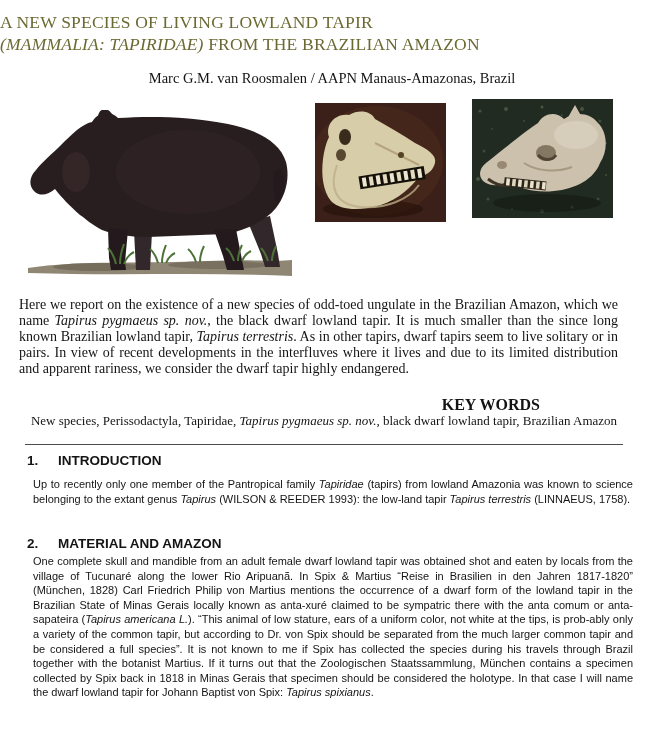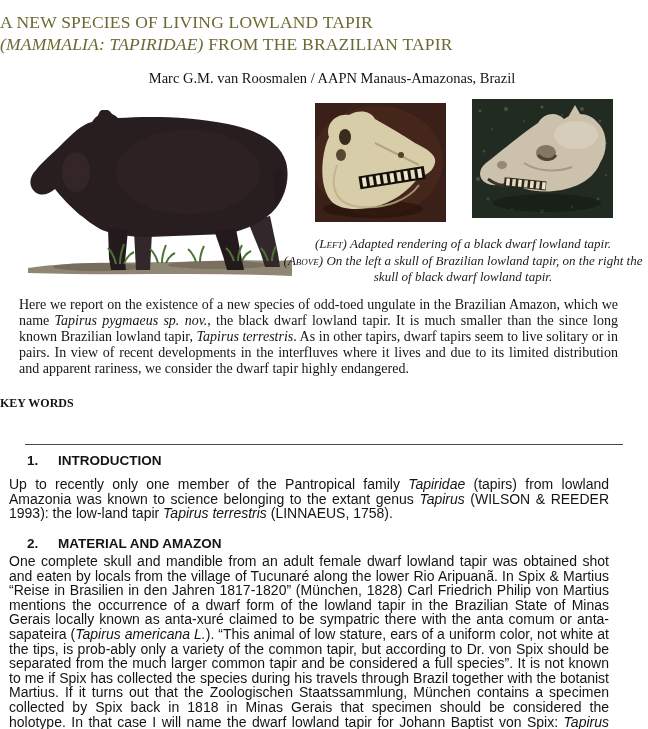--- a/index.html
+++ b/index.html
@@ -29,51 +29,51 @@
     position:absolute; left:280px; top:236px; width:366px; text-align:center;
     font-style:italic; font-size:13px; line-height:16.5px; color:#1c1c1c;
   }
 
   .abstract {
     position:absolute; left:19px; top:297px; width:599px; text-align:justify;
     font-size:14px; line-height:16px;
   }
 
   .kw-head {
-    position:absolute; top:396px; left:0; width:540px; text-align:left;
-    font-weight:bold; font-size:12px;
+    position:absolute; top:396px; left:0; width:540px; text-align:right;
+    font-weight:bold; font-size:16px;
   }
   .kw-line {
     position:absolute; top:413px; left:20px; width:608px; text-align:center;
     font-size:13px;
   }
 
   .rule {
     position:absolute; top:444px; left:25px; width:598px; height:0;
     border-top:1px solid #4a4a4a;
   }
 
   .sans { font-family:"Liberation Sans","DejaVu Sans",sans-serif; }
   .sec-head { position:absolute; left:27px; width:598px; font-weight:bold; font-size:13.5px; }
   .sec-num  { display:inline-block; width:31px; }
-  .sec-body { position:absolute; left:9px; width:600px; text-align:justify;
-              font-size:14px; line-height:14.6px; }
+  .sec-body { position:absolute; left:33px; width:600px; text-align:justify;
+              font-size:11px; line-height:14.6px; }
   .sec-head-1 { top:453px; }
   .sec-body-1 { top:477px; }
   .sec-head-2 { top:536px; }
   .sec-body-2 { top:554px; }
 </style>
 </head>
 <body>
 
 <div class="page">
 
   <div class="title">
     <div>A NEW SPECIES OF LIVING LOWLAND TAPIR</div>
-    <div><span class="it">(MAMMALIA: TAPIRIDAE)</span><span> FROM THE BRAZILIAN TAPIR</span></div>
+    <div><span class="it">(MAMMALIA: TAPIRIDAE)</span><span> FROM THE BRAZILIAN AMAZON</span></div>
   </div>
 
   <div class="author">Marc G.M. van Roosmalen / AAPN Manaus-Amazonas, Brazil</div>
 
   <svg class="fig-tapir" viewBox="0 0 276 172" aria-hidden="true">
 
     <path d="M0,158 C50,150 120,154 180,151 C220,149 248,152 264,150 L264,166 C180,162 90,166 0,163 Z" fill="#8f8674"></path>
     <ellipse cx="70" cy="157" rx="45" ry="4" fill="#6b6354" opacity="0.7"></ellipse>
     <ellipse cx="190" cy="155" rx="50" ry="4" fill="#6b6354" opacity="0.6"></ellipse>
 
@@ -160,28 +160,25 @@
       <rect x="34" y="81" width="3.5" height="7" fill="#e9e2cf"></rect>
       <rect x="40" y="81" width="3.5" height="7" fill="#ddd5bd"></rect>
       <rect x="46" y="81" width="3.5" height="7" fill="#e9e2cf"></rect>
       <rect x="52" y="81" width="3.5" height="7" fill="#ddd5bd"></rect>
       <rect x="58" y="81" width="3.5" height="7" fill="#e9e2cf"></rect>
       <rect x="64" y="81" width="3.5" height="7" fill="#ddd5bd"></rect>
       <rect x="70" y="81" width="3.5" height="7" fill="#e9e2cf"></rect>
     </g>
   </svg>
 
-  <div class="caption">
-    <div><span class="rt-sc">(Left) </span><span>Adapted rendering of a black dwarf lowland tapir.</span></div>
-    <div><span class="rt-sc">(Above) </span><span>On the left a skull of Brazilian lowland tapir, on the right the skull of black dwarf lowland tapir.</span></div>
-  </div>
 
   <div class="abstract"><span>Here we report on the existence of a new species of odd-toed ungulate in the Brazilian Amazon, which we name </span><span class="rt-i">Tapirus pygmaeus sp. nov.</span><span>, the black dwarf lowland tapir. It is much smaller than the since long known Brazilian lowland tapir, </span><span class="rt-i">Tapirus terrestris</span><span>. As in other tapirs, dwarf tapirs seem to live solitary or in pairs. In view of recent developments in the interfluves where it lives and due to its limited distribution and apparent rariness, we consider the dwarf tapir highly endangered.</span></div>
 
   <div class="kw-head">KEY WORDS</div>
+  <div class="kw-line"><span>New species, Perissodactyla, Tapiridae, </span><span class="rt-i">Tapirus pygmaeus sp. nov.</span><span>, black dwarf lowland tapir, Brazilian Amazon</span></div>
 
   <div class="rule"></div>
 
   <div class="sec-head sans sec-head-1"><span class="sec-num">1.</span><span>INTRODUCTION</span></div>
   <div class="sec-body sans sec-body-1"><span>Up to recently only one member of the Pantropical family </span><span class="rt-i">Tapiridae</span><span> (tapirs) from lowland Amazonia was known to science belonging to the extant genus </span><span class="rt-i">Tapirus</span><span> (WILSON &amp; REEDER 1993): the low-land tapir </span><span class="rt-i">Tapirus terrestris</span><span> (LINNAEUS, 1758).</span></div>
 
   <div class="sec-head sans sec-head-2"><span class="sec-num">2.</span><span>MATERIAL AND AMAZON</span></div>
   <div class="sec-body sans sec-body-2"><span>One complete skull and mandible from an adult female dwarf lowland tapir was obtained shot and eaten by locals from the village of Tucunaré along the lower Rio Aripuanã. In Spix &amp; Martius “Reise in Brasilien in den Jahren 1817-1820” (München, 1828) Carl Friedrich Philip von Martius mentions the occurrence of a dwarf form of the lowland tapir in the Brazilian State of Minas Gerais locally known as anta-xuré claimed to be sympatric there with the anta comum or anta-sapateira (</span><span class="rt-i">Tapirus americana L.</span><span>). “This animal of low stature, ears of a uniform color, not white at the tips, is prob-ably only a variety of the common tapir, but according to Dr. von Spix should be separated from the much larger common tapir and be considered a full species”. It is not known to me if Spix has collected the species during his travels through Brazil together with the botanist Martius. If it turns out that the Zoologischen Staatssammlung, München contains a specimen collected by Spix back in 1818 in Minas Gerais that specimen should be considered the holotype. In that case I will name the dwarf lowland tapir for Johann Baptist von Spix: </span><span class="rt-i">Tapirus spixianus</span><span>.</span></div>
 
 </div>

